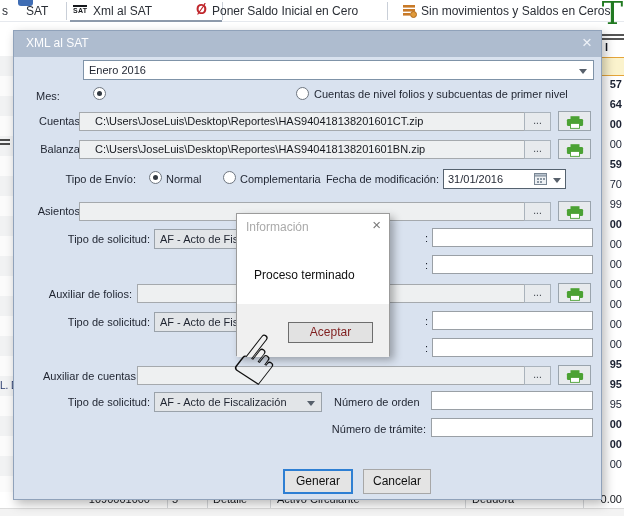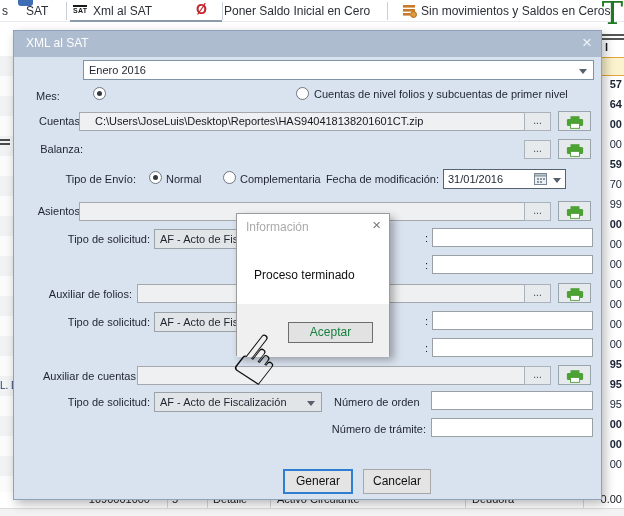--- a/index.html
+++ b/index.html
@@ -51,37 +51,37 @@
   .datefield { position:absolute; height:20px; background:#fff; border:1px solid #55626f; font-size:11px; padding:3px 4px; }
   .btn { position:absolute; height:25px; background:#e4e4e4; border:1px solid #a7a7a7; font-size:12px; color:#111; text-align:center; line-height:22px; }
   .btn.primary { border:2px solid #2e7fd3; line-height:20px; }
 
   
   .modal { position:absolute; left:236px; top:213px; width:154px; height:143px; background:#fff; border:1px solid #9b9b9b; box-shadow:4px 4px 8px rgba(0,0,0,.3); z-index:20; }
   .modal-title { position:absolute; left:9px; top:6px; font-size:12px; color:#aaaaaa; }
   .modal-close { position:absolute; right:8px; top:2px; font-size:15px; color:#7a7a7a; }
   .modal-msg { position:absolute; left:17px; top:54px; font-size:12px; color:#101010; }
   .modal-footer { position:absolute; left:0; top:90px; width:100%; height:53px; background:#f0f0f0; }
-  .modal-accept { position:absolute; left:51px; top:18px; width:85px; height:21px; background:#e2e2e2; border:1px solid #6d6d6d; font-size:12px; text-align:center; line-height:19px; color:#15803d; }
+  .modal-accept { position:absolute; left:51px; top:18px; width:85px; height:21px; background:#e2e2e2; border:1px solid #6d6d6d; font-size:12px; text-align:center; line-height:19px; color:#7f1d1d; }
   .hand { position:absolute; left:216px; top:316px; width:86px; height:86px; z-index:30; font-size:64px; color:#0c0c0c; transform:rotate(-52deg); line-height:86px; text-align:center; pointer-events:none; }
 </style>
 </head>
 <body>
 
 <div class="toolbar">
   <span class="blue-frag"></span>
   <span class="tb-text" style="left:2px;">s</span>
   <span class="tb-text" style="left:26px;">SAT</span>
   <span class="tb-sep" style="left:66px;"></span>
   <span class="sat-mini">SAT</span>
   <span class="tb-text" style="left:93px;">Xml al SAT</span>
   <span class="xml-underline"></span>
   <span class="tb-sep" style="left:222px;"></span>
   <span class="slash-ico">Ø</span>
-  <span class="tb-text" style="left:212px;margin-left:12px;">Poner Saldo Inicial en Cero</span>
+  <span class="tb-text" style="left:212px;">Poner Saldo Inicial en Cero</span>
   <span class="tb-sep" style="left:387px;"></span>
   <span style="position:absolute;left:403px;top:4px;">
     <svg width="14" height="14" viewBox="0 0 14 14">
         <rect y="1" width="12" height="2.6" fill="#c87a28"></rect>
         <rect y="5" width="12" height="2.6" fill="#c87a28"></rect>
         <rect y="9" width="7" height="2.6" fill="#c87a28"></rect>
         <circle cx="10.5" cy="10.5" r="3" fill="#e09a3a" stroke="#b06a1a"></circle>
       </svg>
   </span>
   <span class="tb-text" style="left:421px;">Sin movimientos y Saldos en Ceros</span>
@@ -155,20 +155,21 @@
   <div class="btn3" style="left:510px;top:81px;">...</div>
   <div class="btnp" style="left:544px;top:80px;">
     <span><svg width="18" height="13" viewBox="0 0 20 14">
           <rect x="5" width="10" height="4" fill="#4ca234"></rect>
           <rect x="1" y="3" width="18" height="8" rx="1.5" fill="#4ca234"></rect>
           <rect x="5" y="8" width="10" height="5.5" fill="#fff" stroke="#4ca234"></rect>
         </svg></span>
   </div>
 
   <span class="lbl r" style="left:9px;top:112px;width:60px;">Balanza:</span>
+  <div class="field" style="left:65px;top:109px;width:452px;">C:\Users\JoseLuis\Desktop\Reportes\HAS940418138201601BN.zip</div>
   <div class="btn3" style="left:510px;top:109px;">...</div>
   <div class="btnp" style="left:544px;top:108px;">
     <span><svg width="18" height="13" viewBox="0 0 20 14">
           <rect x="5" width="10" height="4" fill="#4ca234"></rect>
           <rect x="1" y="3" width="18" height="8" rx="1.5" fill="#4ca234"></rect>
           <rect x="5" y="8" width="10" height="5.5" fill="#fff" stroke="#4ca234"></rect>
         </svg></span>
   </div>
 
   <span class="lbl r" style="left:22px;top:142px;width:100px;">Tipo de Envío:</span>

